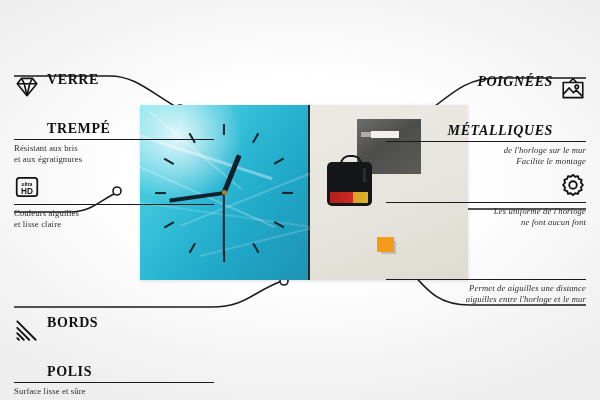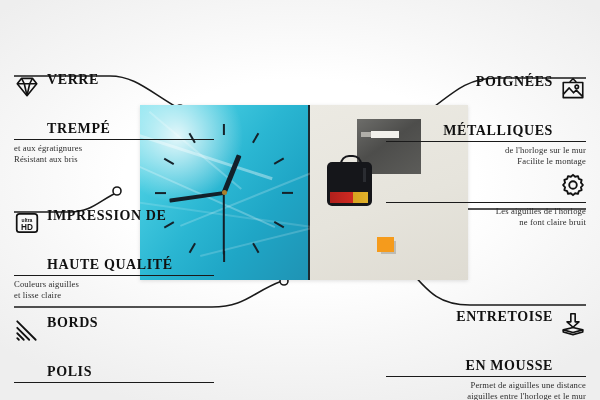--- a/index.html
+++ b/index.html
@@ -9,21 +9,21 @@
     background:#ffffff;
   }
   #stage{
     position:relative;width:600px;height:400px;
     background:
       radial-gradient(ellipse 70% 60% at 50% 45%, #ffffff 0%, #ffffff 42%, #f7f7f7 68%, #eeeeee 100%);
   }
   
   .feat{position:absolute;width:200px;}
   .feat.left{left:14px;text-align:left;}
-  .feat.right{right:14px;text-align:right;}
+  .feat.right{right:14px;text-align:right;font-style:italic;}
   .feat-head{display:flex;align-items:center;gap:7px;}
   .feat.right .feat-head{flex-direction:row-reverse;}
   .feat-title{
     font-weight:700;letter-spacing:.6px;color:#111;
     font-size:14px;line-height:12.5px;text-transform:uppercase;margin-top:36px;
   }
   .feat-rule{height:1.4px;background:#1a1a1a;margin:4px 0 3px;}
   .feat-sub{
     font-size:8.6px;line-height:10.4px;color:#2c2c2c;
     letter-spacing:.15px;
@@ -146,37 +146,33 @@
           <path d="M3 9 L7 4 H17 L21 9 L12 20 Z"></path>
           <path d="M3 9 H21 M7 4 L9.5 9 L12 20 M17 4 L14.5 9 L12 20"></path>
         </svg>
       </span>
       <div>
         <div class="feat-title">VERRE</div>
         <div class="feat-title">TREMPÉ</div>
       </div>
     </div>
     <div class="feat-rule"></div>
+    <div class="feat-sub">Résistant aux bris</div>
     <div class="feat-sub">et aux égratignures</div>
-    <div class="feat-sub">Résistant aux bris</div>
   </div>
 
   <div class="feat left" style="top:174px;">
     <div class="feat-head">
       <span class="ico">
         <svg viewBox="0 0 24 24">
           <rect x="2.5" y="3.5" width="19" height="17" rx="2.5" fill="none" stroke="#111" stroke-width="1.6"></rect>
           <text x="12" y="11" text-anchor="middle" font-family="Liberation Sans, sans-serif" font-size="4.6" font-weight="700" fill="#111">ultra</text>
           <text x="12" y="18" text-anchor="middle" font-family="Liberation Sans, sans-serif" font-size="7.6" font-weight="700" fill="#111">HD</text>
         </svg>
       </span>
-      <div>
-        <div class="feat-title">IMPRESSION DE</div>
-        <div class="feat-title">HAUTE QUALITÉ</div>
-      </div>
     </div>
     <div class="feat-rule"></div>
     <div class="feat-sub">Couleurs aiguilles</div>
     <div class="feat-sub">et lisse claire</div>
   </div>
 
   <div class="feat left" style="top:281px;">
     <div class="feat-head">
       <span class="ico">
         <svg viewBox="0 0 24 24" stroke="#111" stroke-width="1.7" stroke-linecap="round">
@@ -185,20 +181,21 @@
             <path d="M3 15 L9 21"></path>
             <path d="M3 19.5 L4.5 21"></path>
         </svg>
       </span>
       <div>
         <div class="feat-title">BORDS</div>
         <div class="feat-title">POLIS</div>
       </div>
     </div>
     <div class="feat-rule"></div>
+    <div class="feat-sub">Surface lisse et sûre</div>
   </div>
 
   <div class="feat right" style="top:40px;">
     <div class="feat-head">
       <span class="ico">
         <svg viewBox="0 0 24 24" fill="none" stroke="#111" stroke-width="1.5" stroke-linejoin="round">
           <path d="M9 5.5 L12 2.5 L15 5.5"></path>
           <rect x="3" y="6" width="18" height="14"></rect>
           <path d="M3 17 L8.5 11 L12.5 15.5 L15 13 L21 19"></path>
           <circle cx="15.5" cy="10" r="1.6"></circle>
@@ -220,36 +217,23 @@
         <svg viewBox="0 0 24 24" fill="none" stroke="#111" stroke-width="1.7" stroke-linejoin="round">
           <path d="M12 2.6 L14 4.4 L16.6 3.8 L17.4 6.4 L20 7.3 L19.3 9.9 L21.2 12 L19.3 14.1
                    L20 16.7 L17.4 17.6 L16.6 20.2 L14 19.6 L12 21.4 L10 19.6 L7.4 20.2
                    L6.6 17.6 L4 16.7 L4.7 14.1 L2.8 12 L4.7 9.9 L4 7.3 L6.6 6.4
                    L7.4 3.8 L10 4.4 Z"></path>
           <circle cx="12" cy="12" r="3.5"></circle>
         </svg>
       </span>
     </div>
     <div class="feat-rule"></div>
-    <div class="feat-sub">Les aiguilles de l'horloge</div>
-    <div class="feat-sub">ne font claire bruit</div>
+    <div class="feat-sub">Les uniforme de l'horloge</div>
+    <div class="feat-sub">ne font aucun font</div>
   </div>
 
   <div class="feat right" style="top:275px;">
-    <div class="feat-head">
-      <span class="ico">
-        <svg viewBox="0 0 24 24" fill="none" stroke="#111" stroke-width="1.5" stroke-linejoin="round">
-          <path d="M10 2.5 H14 V10 H17.5 L12 15 L6.5 10 H10 Z"></path>
-          <path d="M12 15.2 L21 17.4 L12 19.8 L3 17.4 Z"></path>
-          <path d="M3 17.4 V19.4 L12 21.8 L21 19.4 V17.4"></path>
-        </svg>
-      </span>
-      <div>
-        <div class="feat-title">ENTRETOISE</div>
-        <div class="feat-title">EN MOUSSE</div>
-      </div>
-    </div>
     <div class="feat-rule"></div>
     <div class="feat-sub">Permet de aiguilles une distance</div>
     <div class="feat-sub">aiguilles entre l'horloge et le mur</div>
   </div>
 
 </div>
 
 </body></html>

